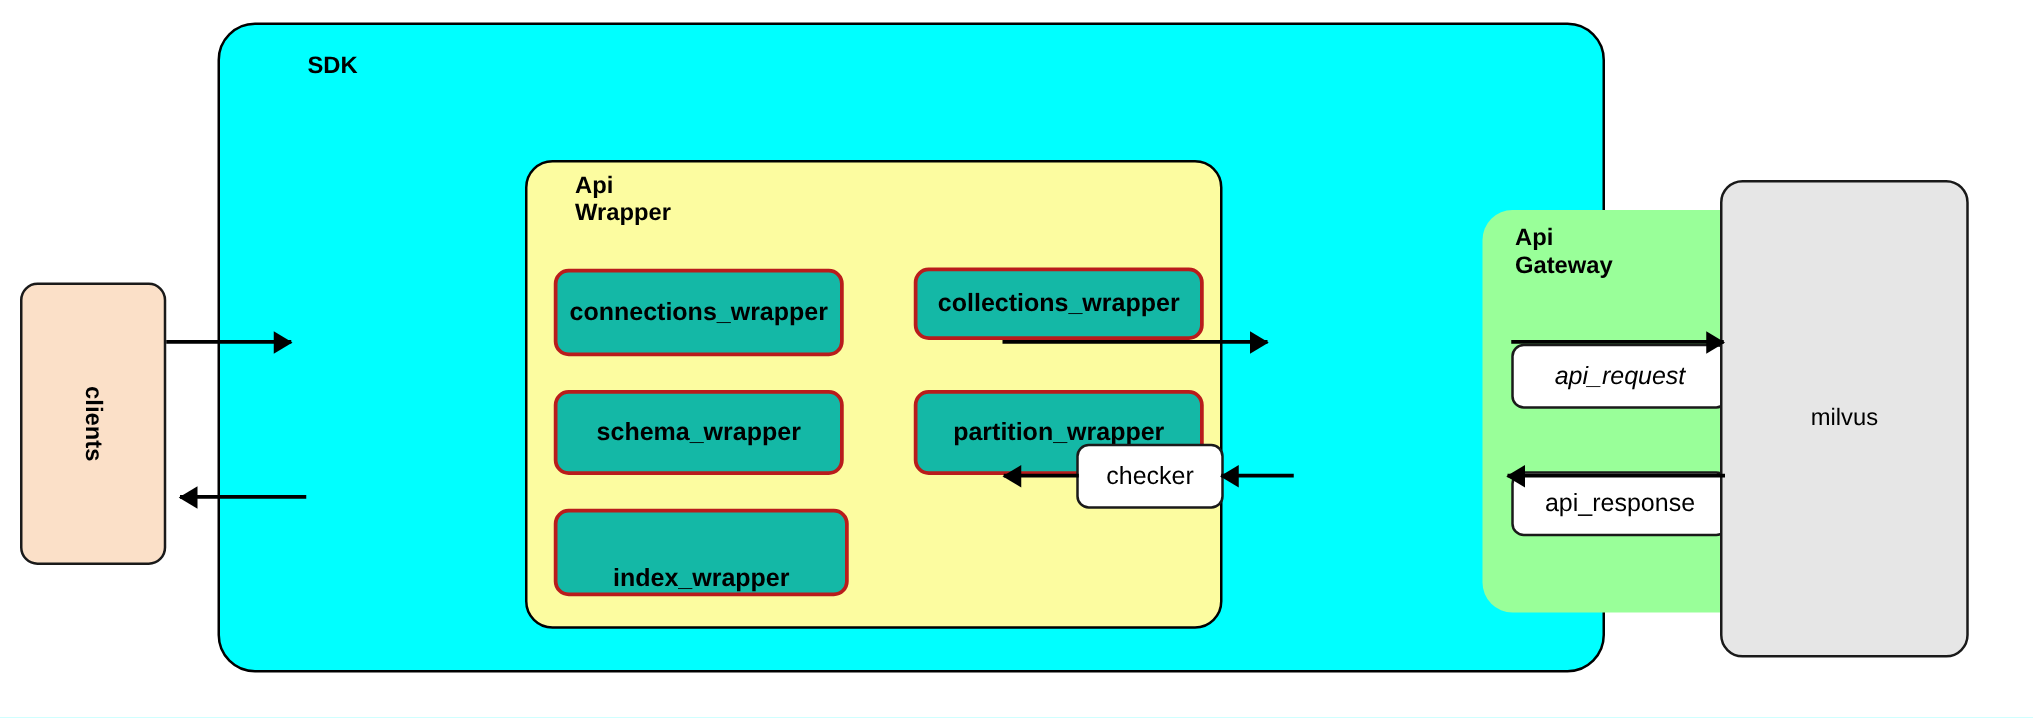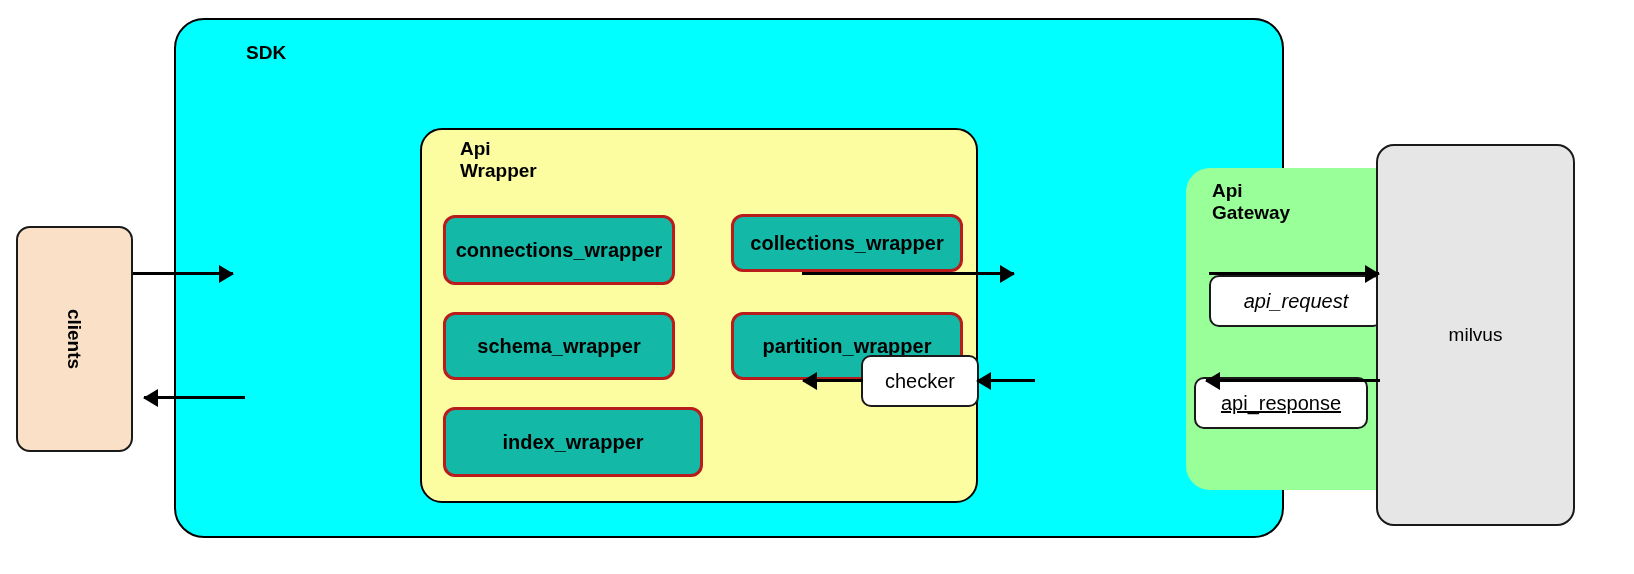--- a/index.html
+++ b/index.html
@@ -198,34 +198,34 @@
         <span>collections_wrapper</span>
       </div>
 
       <div class="box wrapper-box" style="left:21px; top:182px; width:232px; height:68px;">
         <span>schema_wrapper</span>
       </div>
       <div class="box wrapper-box" style="left:309px; top:182px; width:232px; height:68px;">
         <span>partition_wrapper</span>
       </div>
 
-      <div class="box wrapper-box" style="left:21px; top:277px; width:260px; height:70px;">
+      <div class="box wrapper-box" style="left:21px; top:277px; width:236px; height:70px;align-items:flex-end;">
         <span>index_wrapper</span>
       </div>
     </div>
 
     <div class="box apigateway-container">
       <div class="apigateway-label">
         <div>Api</div>
         <div>Gateway</div>
       </div>
       <div class="box gateway-box" style="left:23px; top:107px; width:174px; height:52px;font-style:italic;">
         <span>api_request</span>
       </div>
-      <div class="box gateway-box" style="left:8px; top:209px; width:174px; height:52px;text-decoration:underline;">
+      <div class="box gateway-box" style="left:23px; top:209px; width:174px; height:52px;">
         <span>api_response</span>
       </div>
     </div>
 
     <div class="box checker-box" style="left:685px; top:335px; width:118px; height:52px;justify-content:center;">
       <span>checker</span>
     </div>
   </div>
 
   <div class="box milvus-box">

